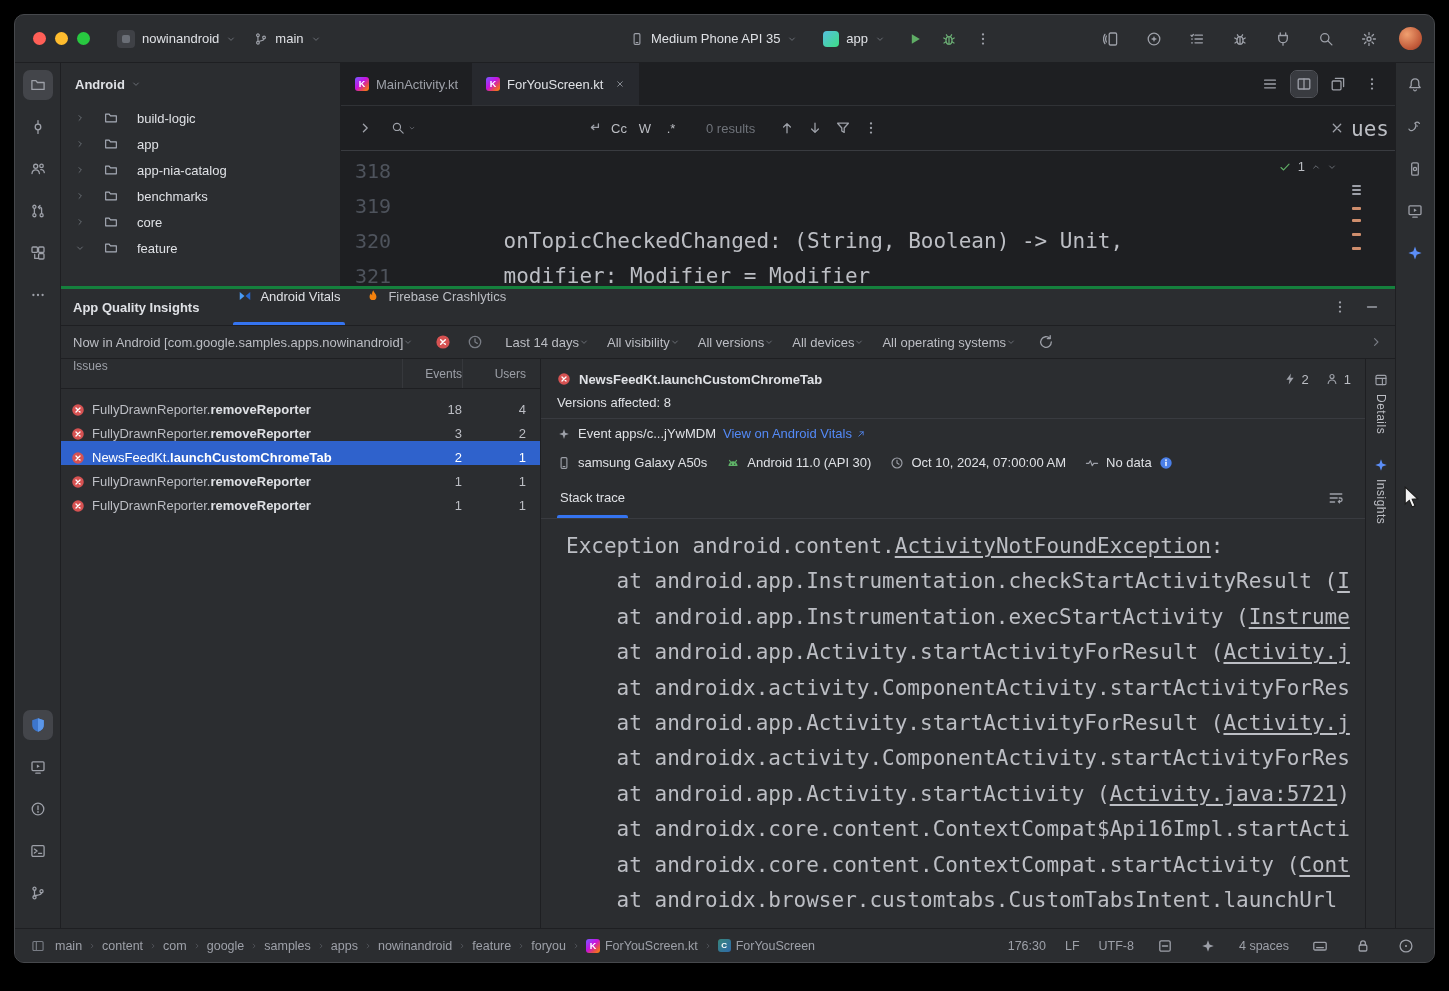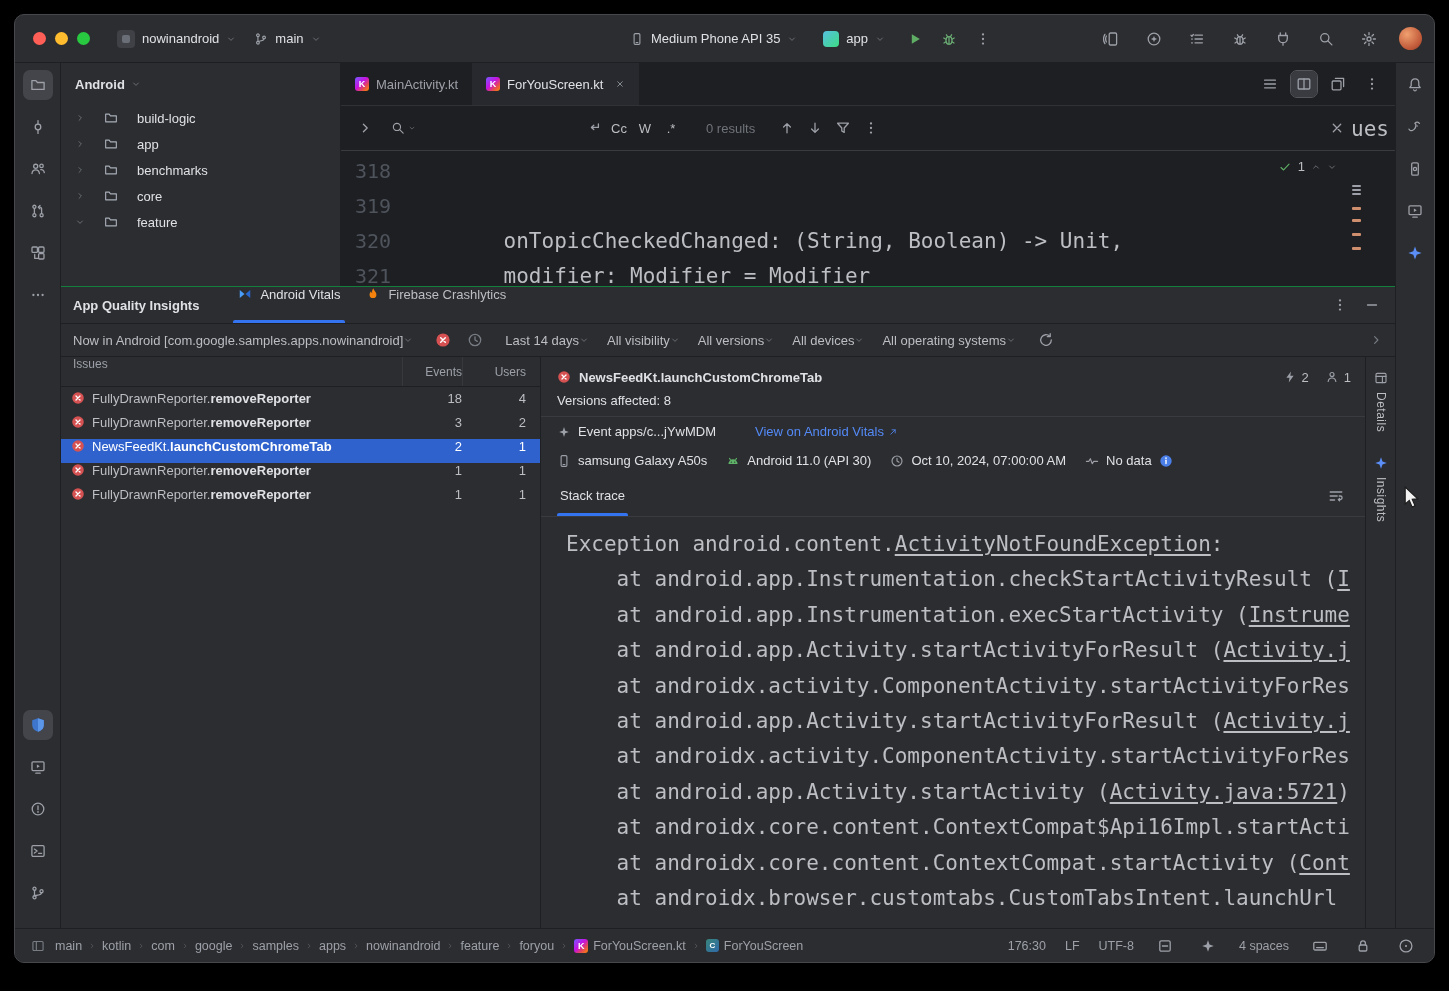--- a/index.html
+++ b/index.html
@@ -63,54 +63,54 @@
   .code-row{position:relative;height:134px;overflow:hidden;font-family:"DejaVu Sans Mono",monospace;font-size:21px;padding-top:2px}
   .code-line{display:flex;height:35px;align-items:center}
   .lnum{width:50px;text-align:right;color:#4e535c;font-size:20px;flex:none}
   .lcontent{margin-left:62px;white-space:pre}
   .kw{color:#cf8e6d}.fn{color:#56a8f5}.pl{color:#bcbec4}
   .inspect-widget{position:absolute;right:58px;top:8px;display:flex;align-items:center;gap:6px;color:#bcbec4;font-size:13px;font-family:"Liberation Sans",sans-serif}
   .stripe-marks{position:absolute;right:34px;top:34px;width:9px}
   .stripe-marks .m{position:absolute;width:9px;height:3px;border-radius:1px;background:#cf8e6d}
   .stripe-marks .m.g{background:#9da0a8;height:1.5px}
   
-  .aqi{position:absolute;left:46px;top:223px;right:39px;bottom:0;background:#2b2d30;border-top:1px solid #15803d;display:flex;flex-direction:column}
+  .aqi{position:absolute;left:46px;top:223px;right:39px;bottom:0;background:#2b2d30;border-top:3px solid #15803d;display:flex;flex-direction:column}
   .aqi-header{height:37px;display:flex;align-items:stretch;border-bottom:1px solid #1e1f22;flex:none}
   .aqi-title{font-weight:700;color:#dfe1e5;margin-left:12px;align-self:center;white-space:nowrap}
   .aqi-tabs{display:flex;margin-left:26px}
   .aqi-tab{display:flex;align-items:flex-start;gap:8px;padding:0 13px;color:#bcbec4;position:relative;white-space:nowrap}
   .aqi-tab.active{color:#dfe1e5}
   .aqi-tab.active::after{content:"";position:absolute;left:8px;right:8px;bottom:0;height:3px;background:#3574f0;border-radius:2px 2px 0 0}
   .aqi-header-actions{margin-left:auto;display:flex;align-items:center;gap:6px;margin-right:10px}
   .filter-row{height:33px;display:flex;align-items:center;gap:18px;padding:0 12px;border-bottom:1px solid #1e1f22;color:#bcbec4;flex:none;white-space:nowrap}
   .dropdown{display:inline-flex;align-items:center;color:#bcbec4;white-space:nowrap}
   .toggle-group{display:inline-flex;gap:8px;align-items:center}
   .aqi-body{display:flex;flex:1;min-height:0}
   .issues{width:480px;flex:none;border-right:1px solid #1e1f22;display:flex;flex-direction:column;overflow:hidden}
   .issues-header{height:30px;display:flex;border-bottom:1px solid #1e1f22;color:#9da0a8;font-size:12px;flex:none}
   .col-issues{padding-left:12px;flex:1}
   .col-events{width:60px;text-align:right;border-left:1px solid #36383c;height:100%;display:flex;align-items:center;justify-content:flex-end}
   .col-users{width:64px;text-align:right;margin-right:14px;border-left:1px solid #36383c;height:100%;display:flex;align-items:center;justify-content:flex-end;padding-left:10px}
   .issue-rows{padding-top:4px}
-  .issue-row{height:24px;display:flex;align-items:flex-start;padding-left:10px}
+  .issue-row{height:24px;display:flex;align-items:flex-end;padding-left:10px}
   .issue-row .name{margin-left:7px;flex:1;white-space:nowrap;overflow:hidden;color:#bcbec4}
   .issue-row .name b{color:#dfe1e5;font-weight:700}
   .issue-row .ev{width:60px;text-align:right;color:#bcbec4}
   .issue-row .us{width:64px;text-align:right;margin-right:14px;color:#bcbec4}
   .issue-row.selected{background:#2f62cc}
   .issue-row.selected .name,.issue-row.selected .name b,.issue-row.selected .ev,.issue-row.selected .us{color:#fff}
   .details{flex:1;display:flex;flex-direction:column;min-width:0;overflow:hidden}
   .det-head{margin-top:6px;height:28px;display:flex;align-items:center;gap:8px;padding:0 14px 0 16px}
   .det-title{font-weight:600;color:#dfe1e5;white-space:nowrap}
   .det-badges{margin-left:auto;display:flex;gap:16px;align-items:center;color:#bcbec4}
   .badge{display:inline-flex;gap:5px;align-items:center}
   .det-sub{padding:2px 16px 8px;border-bottom:1px solid #393b40;color:#dfe1e5}
   .det-row{display:flex;align-items:center;gap:7px;padding:0 16px;height:29px;color:#dfe1e5;white-space:nowrap}
   .gap-l{margin-left:12px}
-  .link{color:#548af7;display:inline-flex;align-items:center;gap:4px;margin-left:32px}
+  .link{color:#548af7;display:inline-flex;align-items:center;gap:4px;margin-left:0}
   .link .icon{color:#548af7}
   .det-tabs{height:42px;display:flex;align-items:center;border-bottom:1px solid #393b40;padding:0 16px;flex:none}
   .det-tab{height:100%;display:inline-flex;align-items:center;padding:0 3px;position:relative;color:#dfe1e5}
   .det-tab.active::after{content:"";position:absolute;left:0;right:0;bottom:0;height:3px;background:#3574f0;border-radius:2px 2px 0 0}
   .stack{flex:1;overflow:hidden;padding:10px 0 0 25px;font-family:"DejaVu Sans Mono",monospace;font-size:21px;line-height:35.4px;color:#bcbec4;white-space:pre}
   .stack .lk{text-decoration:underline;text-underline-offset:3px}
   .side-strip{width:30px;flex:none;border-left:1px solid #1e1f22;display:flex;flex-direction:column;align-items:center;padding-top:14px;gap:24px}
   .vtab{display:flex;flex-direction:column;align-items:center;gap:7px;color:#bcbec4}
   .vlabel{writing-mode:vertical-rl;font-size:12px;letter-spacing:.5px}
   
@@ -416,20 +416,33 @@
               <svg viewBox="0 0 16 16" fill="none" stroke="currentColor" stroke-width="1.3" stroke-linecap="round" stroke-linejoin="round">
                 <polyline points="6.4,4.2 10.2,8 6.4,11.8"></polyline>
               </svg>
             </span>
             <span class="icon sm fold">
               <svg viewBox="0 0 16 16" fill="none" stroke="currentColor" stroke-width="1.3" stroke-linecap="round" stroke-linejoin="round">
                 <path d="M1.9 12.4V3.6h4l1.5 1.9h6.7v6.9z"></path>
               </svg>
             </span>
             <span class="tree-label">app</span>
+          </div>
+          <div class="tree-item" style="padding-left:14px">
+            <span class="icon xs dim">
+              <svg viewBox="0 0 16 16" fill="none" stroke="currentColor" stroke-width="1.3" stroke-linecap="round" stroke-linejoin="round">
+                <polyline points="6.4,4.2 10.2,8 6.4,11.8"></polyline>
+              </svg>
+            </span>
+            <span class="icon sm fold">
+              <svg viewBox="0 0 16 16" fill="none" stroke="currentColor" stroke-width="1.3" stroke-linecap="round" stroke-linejoin="round">
+                <path d="M1.9 12.4V3.6h4l1.5 1.9h6.7v6.9z"></path>
+              </svg>
+            </span>
+            <span class="tree-label">app-nia-catalog</span>
           </div>
           <div class="tree-item" style="padding-left:14px">
             <span class="icon xs dim">
               <svg viewBox="0 0 16 16" fill="none" stroke="currentColor" stroke-width="1.3" stroke-linecap="round" stroke-linejoin="round">
                 <polyline points="6.4,4.2 10.2,8 6.4,11.8"></polyline>
               </svg>
             </span>
             <span class="icon sm fold">
               <svg viewBox="0 0 16 16" fill="none" stroke="currentColor" stroke-width="1.3" stroke-linecap="round" stroke-linejoin="round">
                 <path d="M1.9 12.4V3.6h4l1.5 1.9h6.7v6.9z"></path>
@@ -1010,21 +1023,21 @@
     <div class="crumbs" id="crumbs">
         <span class="crumb">
           <span>main</span>
         </span>
         <span class="crumb-sep icon">
           <svg viewBox="0 0 16 16" fill="none" stroke="currentColor" stroke-width="1.3" stroke-linecap="round" stroke-linejoin="round">
             <polyline points="6.4,4.2 10.2,8 6.4,11.8"></polyline>
           </svg>
         </span>
         <span class="crumb">
-          <span>kotlin</span>
+          <span>content</span>
         </span>
         <span class="crumb-sep icon">
           <svg viewBox="0 0 16 16" fill="none" stroke="currentColor" stroke-width="1.3" stroke-linecap="round" stroke-linejoin="round">
             <polyline points="6.4,4.2 10.2,8 6.4,11.8"></polyline>
           </svg>
         </span>
         <span class="crumb">
           <span>com</span>
         </span>
         <span class="crumb-sep icon">

